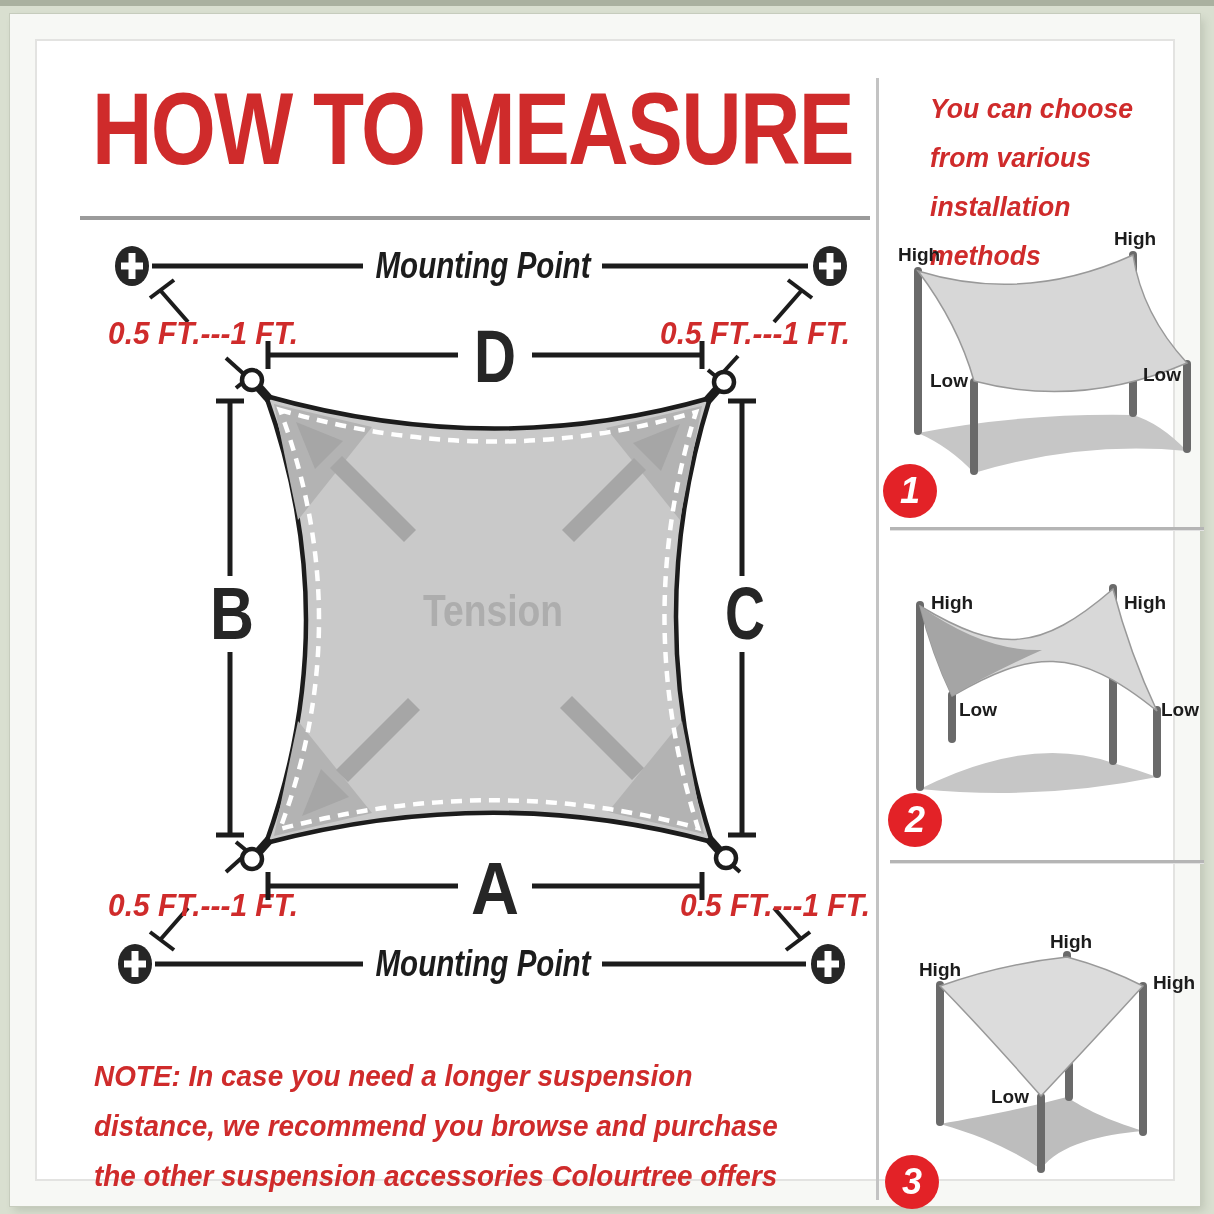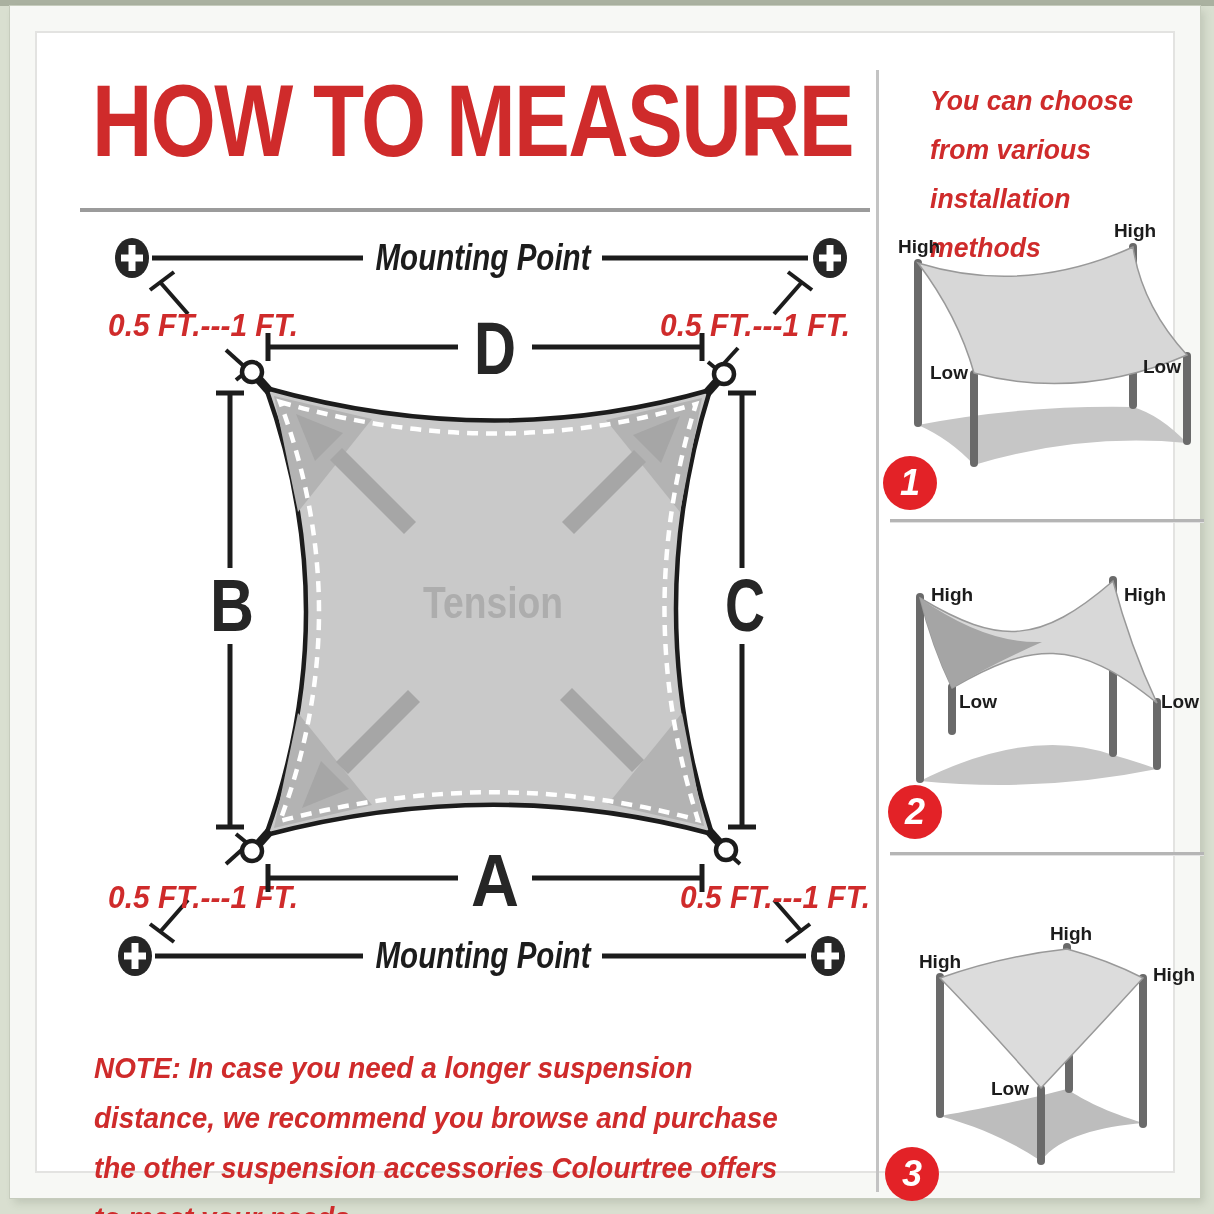--- a/index.html
+++ b/index.html
@@ -4,21 +4,21 @@
 <style>
   html,body{margin:0;padding:0;}
   body{
     width:1214px;height:1214px;position:relative;overflow:hidden;
     background:#d9dfd0;
     font-family:"Liberation Sans","DejaVu Sans",sans-serif;
   }
   body::before{content:"";position:absolute;left:0;top:0;width:1214px;height:6px;
     background:#aab1a0;}
   .frame{
-    position:absolute;left:10px;top:6px;width:1190px;height:1192px;
+    position:absolute;left:10px;top:14px;width:1190px;height:1192px;
     background:#ffffff;border:25px solid #f7f8f5;box-sizing:border-box;
     box-shadow: inset 0 0 0 2px #e3e3e1, 0 0 0 1px #c6ccbd, 4px 5px 8px rgba(80,90,70,.18);
     padding-left: 40px;
   }
   .content{position:absolute;left:35px;top:31px;width:1140px;height:1142px;}
 
   
   .left-panel{position:absolute;left:10px;top:0;width:792px;height:1142px;}
   .page-title{
     position:absolute;left:12px;top:8px;white-space:nowrap;

